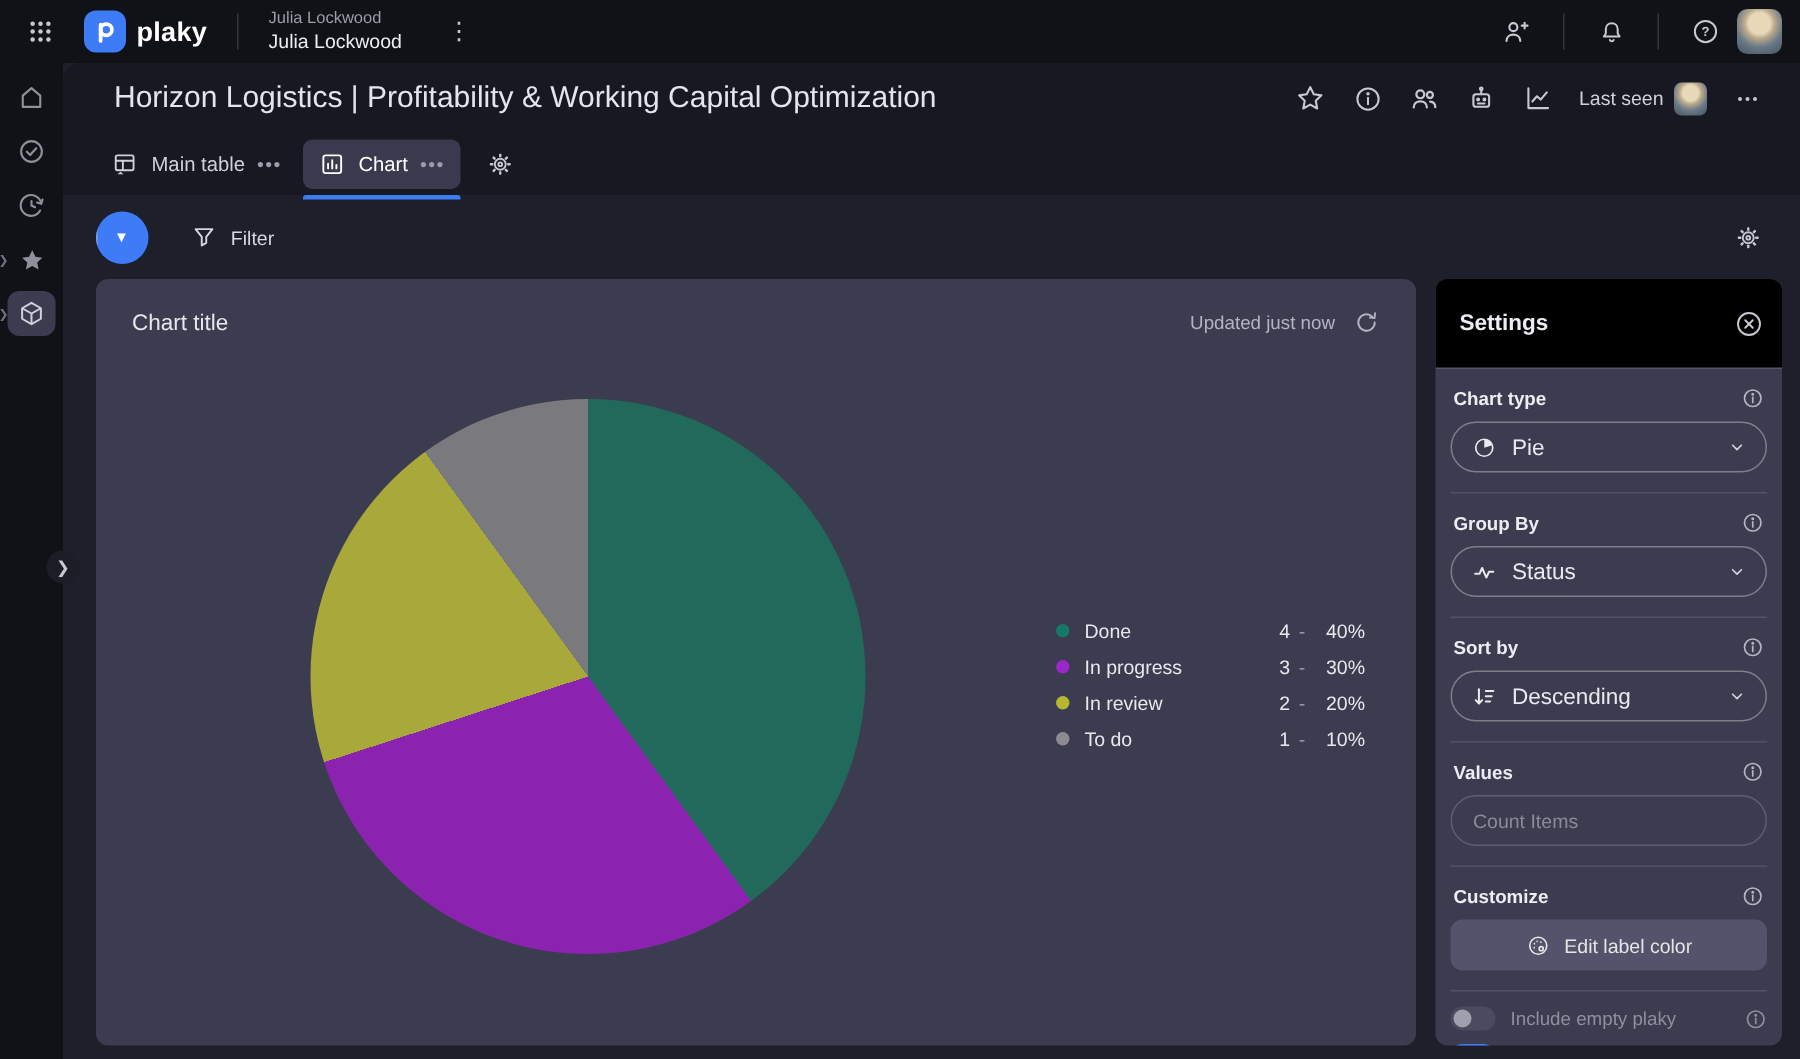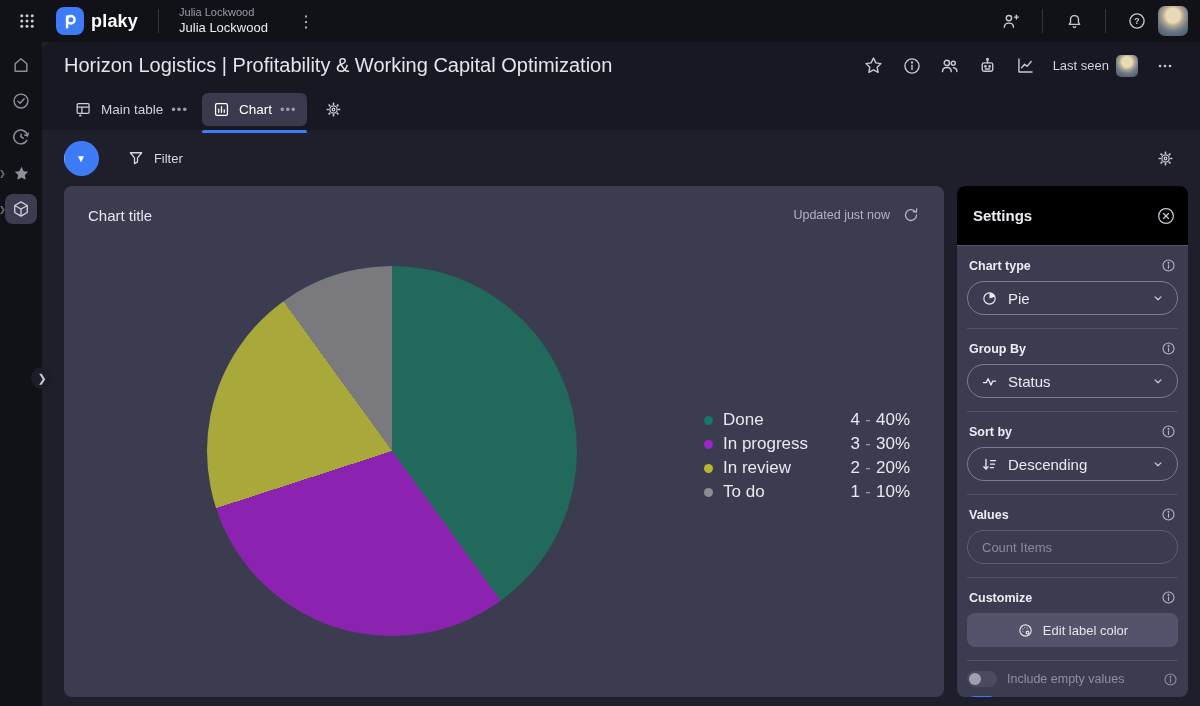--- a/index.html
+++ b/index.html
@@ -45,21 +45,21 @@
   .sidebar-expand {
     position:absolute; left:31px; top:325px; width:22px; height:22px; border-radius:50%;
     background:#1c1d27; color:#c7c8d2; font-size:11px;
     display:flex; align-items:center; justify-content:center; cursor:pointer; z-index:5;
   }
 
   
   .main { flex:1; display:flex; flex-direction:column; background:#171821;
     border-top-left-radius:12px; min-width:0; }
   .board-header { height:47px; display:flex; align-items:center; padding:0 20px 0 22px; flex-shrink:0; }
-  .board-title { font-size:20px; font-weight:500; color:#e4e5ec; }
+  .board-title { font-size:20px; font-weight:500; color:#e4e5ec;margin-left:12px; }
   .board-actions { margin-left:auto; display:flex; align-items:center; gap:8px; color:#c7c8d2; }
   .last-seen { display:flex; align-items:center; gap:7px; font-size:13px; color:#d0d1da; margin:0 4px; }
 
   .tabbar { height:41px; display:flex; align-items:center; padding:0 20px 0 22px; gap:4px; flex-shrink:0; }
   .tab { display:flex; align-items:center; gap:8px; padding:7px 10px; border-radius:6px;
     font-size:13.5px; color:#cfd0da; cursor:pointer; position:relative; }
   .tab .dots { color:#9b9ca8; letter-spacing:1px; font-size:13px; }
   .tab.active { background:#393a4e; color:#fff; }
   .tab.active::after { content:""; position:absolute; left:0; right:0; bottom:-7px; height:3px;
     background:#3e7bf6; border-radius:2px 2px 0 0; }
@@ -79,21 +79,21 @@
 
   .cards-row { flex:1; display:flex; gap:13px; padding:0 12px 9px 22px; min-height:0; }
 
   
   .chart-card { flex:1; background:#3b3c4f; border-radius:8px; position:relative; min-width:0; }
   .chart-card-header { display:flex; align-items:center; padding:20px 24px 0 24px; }
   .chart-title { font-size:15px; font-weight:500; color:#e6e7ee; }
   .updated { margin-left:auto; display:flex; align-items:center; gap:12px; color:#b3b4c1; font-size:12.5px; }
   .pie { position:absolute; left:143px; top:80px; width:370px; height:370px; border-radius:50%; }
   .legend { position:absolute; right:34px; top:222px; width:206px; display:flex; flex-direction:column; }
-  .legend-row { display:flex; align-items:center; height:24px; font-size:17px; }
+  .legend-row { display:flex; align-items:center; height:24px; font-size:13px; }
   .legend-dot { width:9px; height:9px; border-radius:50%; margin-right:10px; flex-shrink:0; }
   .legend-label { color:#e7e8ee; flex:1; }
   .legend-count { width:16px; text-align:right; color:#e7e8ee; }
   .legend-dash { width:16px; text-align:center; color:#9b9ca8; }
   .legend-pct { width:34px; text-align:right; color:#e7e8ee; }
 
   
   .settings { width:231px; flex-shrink:0; background:#3b3c4f; border-radius:8px;
     display:flex; flex-direction:column; overflow:hidden; }
   .settings-header { height:60px; background:#000000; display:flex; align-items:center;
@@ -520,21 +520,21 @@
                   <circle cx="14.5" cy="8.6" r="0.8" fill="currentColor" stroke="none"></circle>
                   <circle cx="8.2" cy="13.8" r="0.8" fill="currentColor" stroke="none"></circle>
                 </svg>
                 <span>Edit label color</span>
               </button>
             </div>
 
             <div class="toggles">
               <div class="toggle-row dim">
                 <span class="switch off"></span>
-                <span>Include empty values</span>
+                <span>Include empty plaky</span>
                 <span class="t-info">
                   <svg width="15" height="15" viewBox="0 0 24 24" fill="none" stroke="currentColor" stroke-width="1.8" stroke-linecap="round">
                     <circle cx="12" cy="12" r="8.8"></circle>
                       <line x1="12" y1="11" x2="12" y2="16.5"></line>
                       <circle cx="12" cy="7.6" r="0.7" fill="currentColor"></circle>
                   </svg>
                 </span>
               </div>
               <div class="toggle-row">
                 <span class="switch on"></span>

